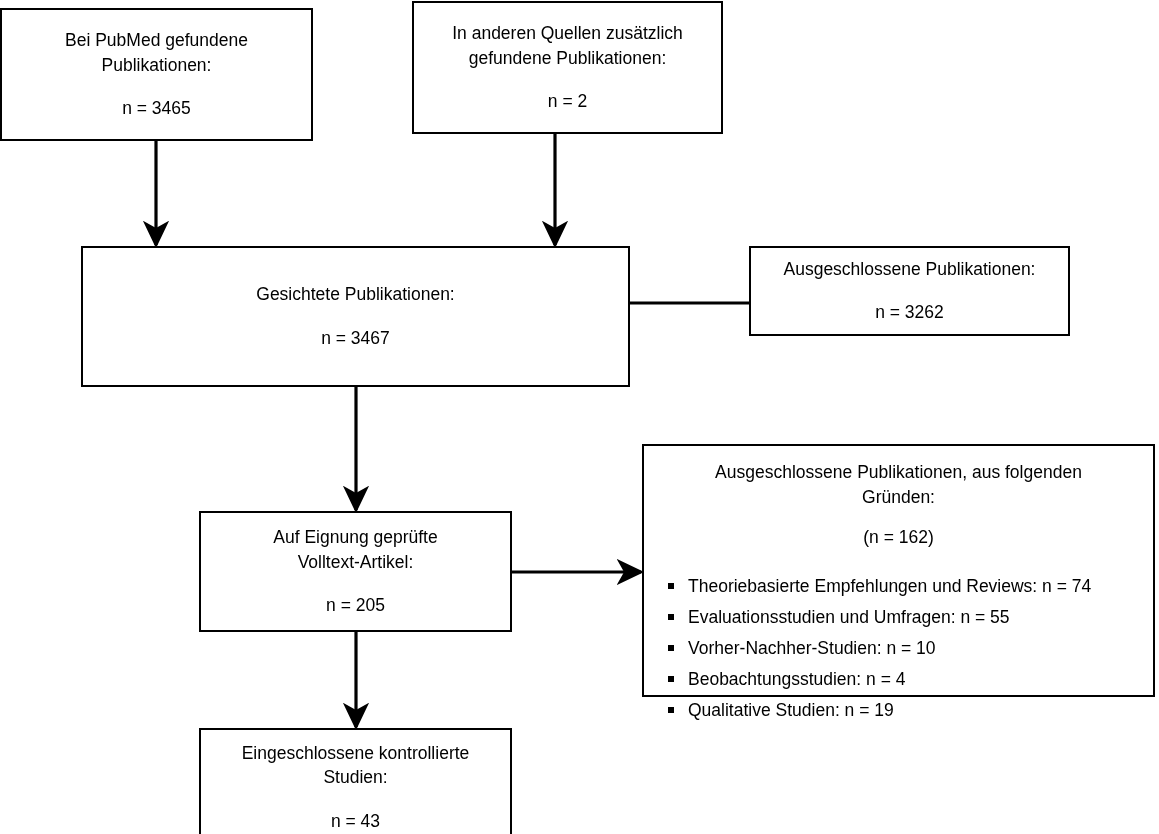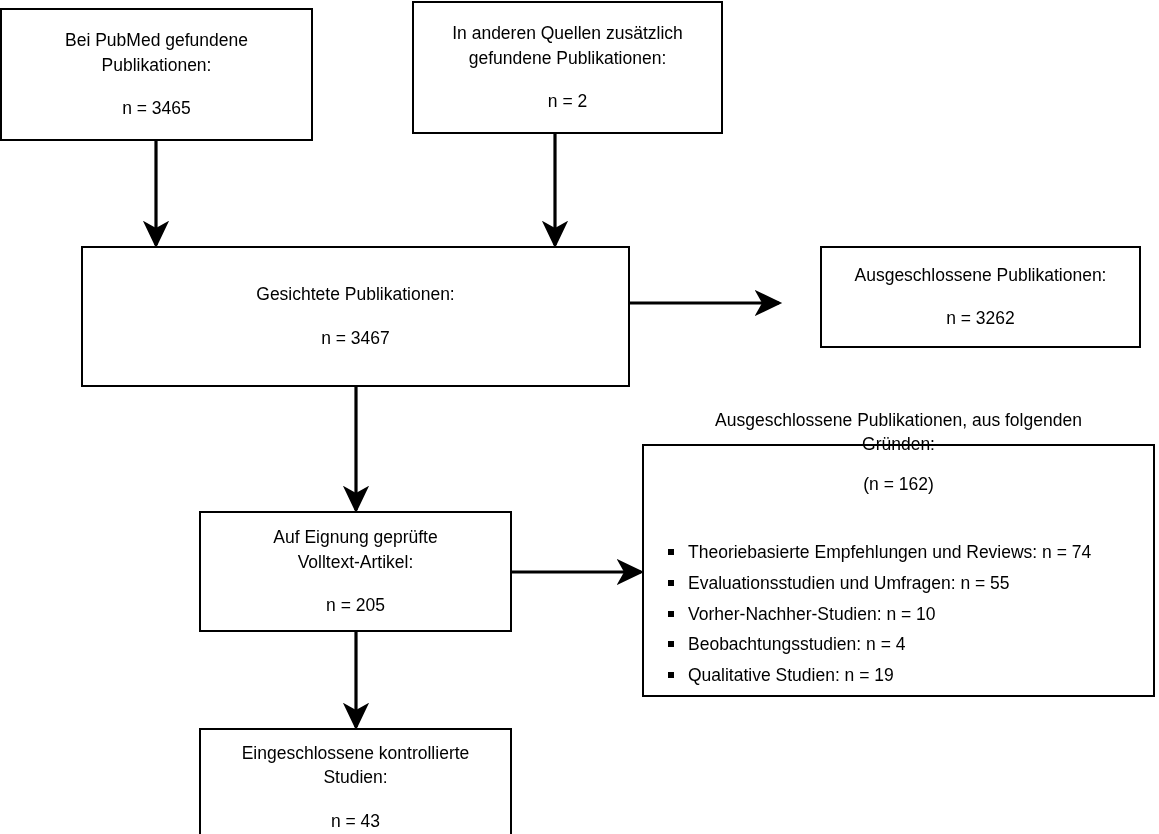--- a/index.html
+++ b/index.html
@@ -42,23 +42,22 @@
     z-index: 2;
   }
   .node .title-line {
     display: block;
   }
   .node .count {
     display: block;
     margin-top: 1.05em;
   }
   .node.bullet-node {
-    justify-content: flex-end;
+    justify-content: flex-start;
     padding-top: 14px;
-    gap: 18px;
   }
   .node .head-block {
     width: 100%;
     text-align: center;
   }
   .node .head-block .count {
     margin-top: 0.85em;
   }
   ul.reasons {
     list-style: none;
@@ -122,21 +121,21 @@
     <span class="title-line">In anderen Quellen zusätzlich</span>
     <span class="title-line">gefundene Publikationen:</span>
     <span class="count">n = 2</span>
   </div>
 
   <div class="node" style="left:81px; top:246px; width:549px; height:141px;">
     <span class="title-line">Gesichtete Publikationen:</span>
     <span class="count">n = 3467</span>
   </div>
 
-  <div class="node" style="left:820px; top:246px; width:321px; height:102px;">
+  <div class="node" style="left:749px; top:246px; width:321px; height:90px;">
     <span class="title-line">Ausgeschlossene Publikationen:</span>
     <span class="count">n = 3262</span>
   </div>
 
   <div class="node bullet-node" style="left:642px; top:444px; width:513px; height:253px;">
     <div class="head-block">
       <span class="title-line">Ausgeschlossene Publikationen, aus folgenden</span>
       <span class="title-line">Gründen:</span>
       <span class="count">(n = 162)</span>
     </div>

